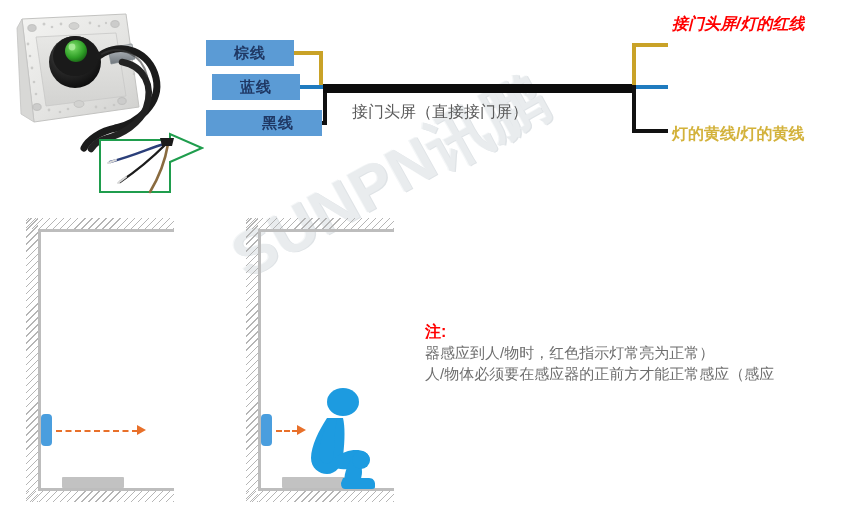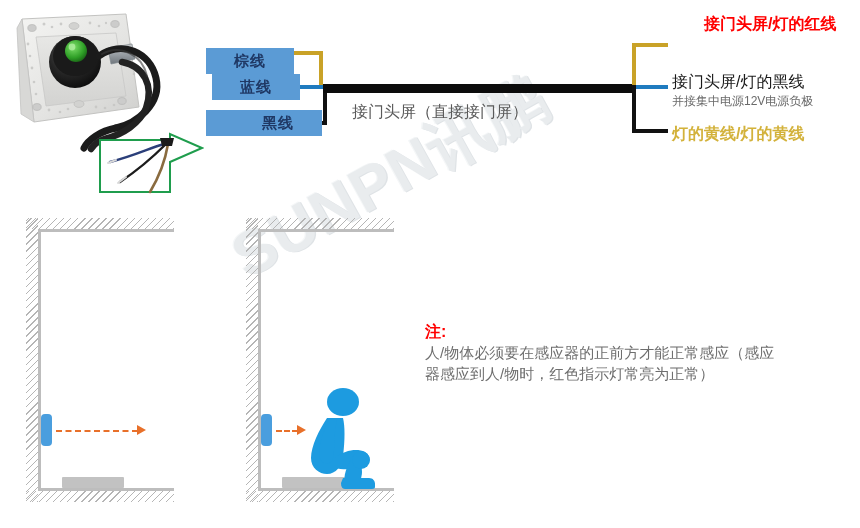--- a/index.html
+++ b/index.html
@@ -38,21 +38,21 @@
     position:absolute;
     width:88px;height:26px;
     background:#5b9bd5;
     color:#1f3864;
     font-size:15px;
     font-weight:bold;
     display:flex;align-items:center;justify-content:center;
     letter-spacing:1px;
     z-index:5;
   }
-  #lbl-brown{left:206px;top:48px;}
+  #lbl-brown{left:206px;top:40px;}
   #lbl-blue {left:212px;top:74px;}
   #lbl-black{left:206px;top:110px;padding-left:28px;}
 
   
   .seg{position:absolute;z-index:4;}
   .seg.h{height:4px;}
   .seg.v{width:4px;}
   .c-yellow{background:#c9a227;}
   .c-blue{background:#1f7bbf;}
   .c-black{background:#111111;}
@@ -67,21 +67,21 @@
     z-index:6;
   }
 
   
   .rlabel{position:absolute;z-index:6;white-space:nowrap;}
   .rlabel .main{font-size:16px;font-weight:bold;line-height:20px;}
   .rlabel .sub{font-size:12px;color:#6a6a6a;line-height:16px;margin-top:1px;}
   .rlabel.red .main{color:#ff0000;}
   .rlabel.black .main{color:#1a1a1a;font-weight:normal;}
   .rlabel.yellow .main{color:#d3b23b;}
-  #r-red{left:704px;top:14px;}
+  #r-red{left:672px;top:14px;font-style:italic;}
   #r-black{left:672px;top:72px;}
   #r-yellow{left:672px;top:124px;}
 
   
   .room{position:absolute;z-index:3;}
   #room-left{left:14px;top:218px;width:160px;height:296px;}
   #room-right{left:234px;top:218px;width:170px;height:296px;}
 
   
   .hatch{
@@ -237,24 +237,20 @@
 
   <div class="seg h c-blue" style="left:632px;top:85px;width:36px;"></div>
 
   <div class="seg v c-black" style="left:632px;top:85px;height:48px;"></div>
   <div class="seg h c-black" style="left:632px;top:129px;width:36px;"></div>
 
   <div class="rlabel red" id="r-red">
     <div class="main">接门头屏/灯的红线</div>
   </div>
 
-  <div class="rlabel black" id="r-black">
-    <div class="main">接门头屏/灯的黑线</div>
-    <div class="sub">并接集中电源12V电源负极</div>
-  </div>
 
   <div class="rlabel yellow" id="r-yellow">
     <div class="main">灯的黄线/灯的黄线</div>
   </div>
 
   <div class="room" id="room-left">
 
     <div class="hatch" style="left:12px;top:0px;width:148px;height:11px;"></div>
 
     <div class="hatch" style="left:12px;top:0px;width:12px;height:284px;"></div>
@@ -314,17 +310,17 @@
                    C86,102 85,103 83,103 L56,103 C53,103 52,100 52,97 Z"></path>
 
           <ellipse cx="72" cy="74" rx="9" ry="9"></ellipse>
         </g>
       </svg>
     </div>
   </div>
 
   <div class="note">
     <div class="note-title">注:</div>
+    <div class="note-body">器感应到人/物时，红色指示灯常亮为正常）</div>
     <div class="note-body">人/物体必须要在感应器的正前方才能正常感应（感应</div>
-    <div class="note-body">器感应到人/物时，红色指示灯常亮为正常）</div>
   </div>
 
 </div>
 
 </body></html>

